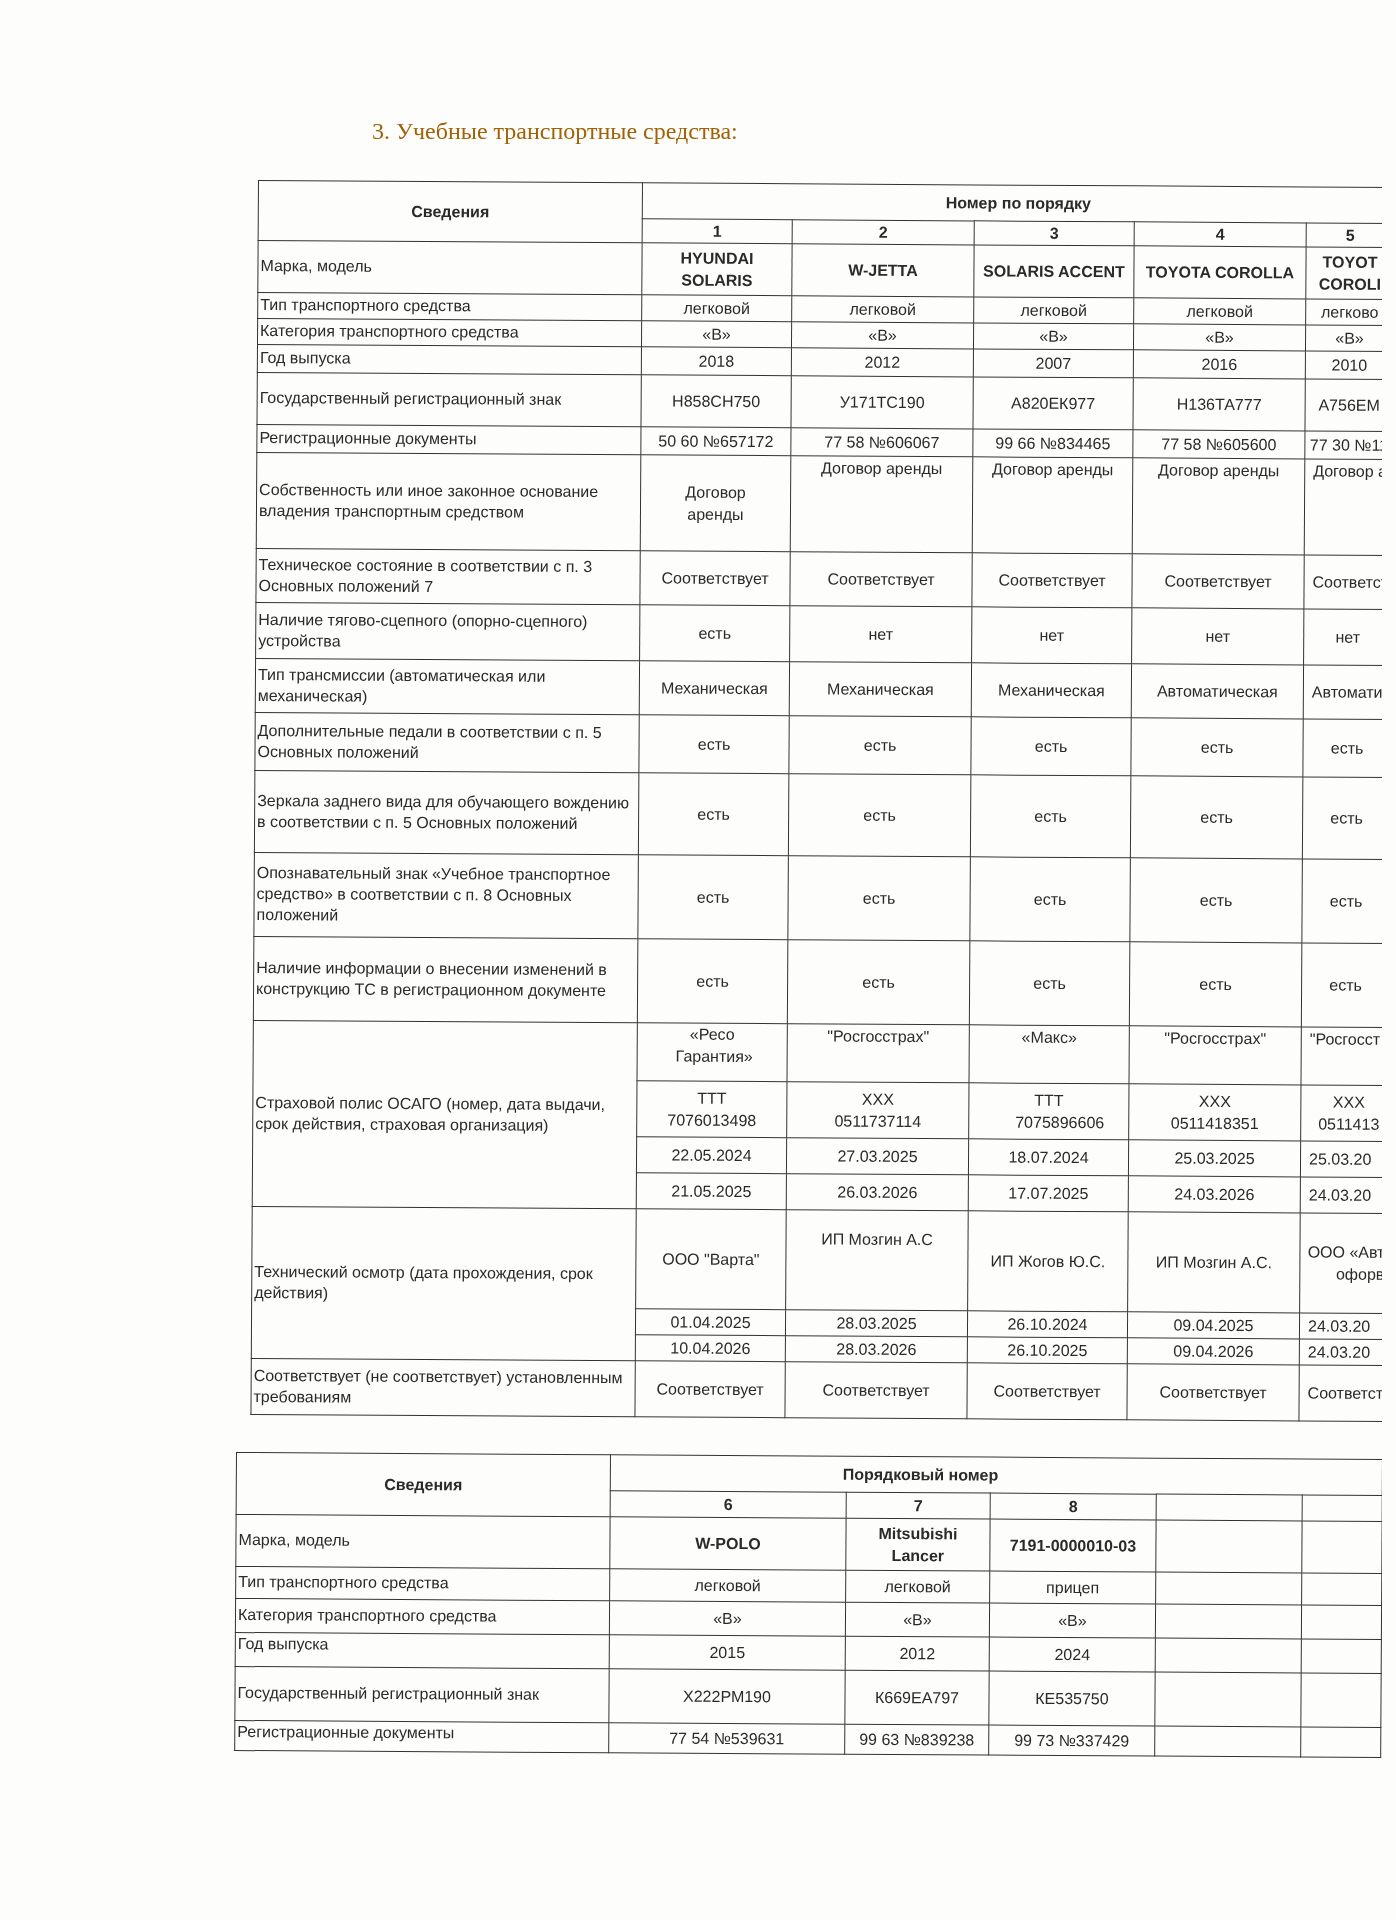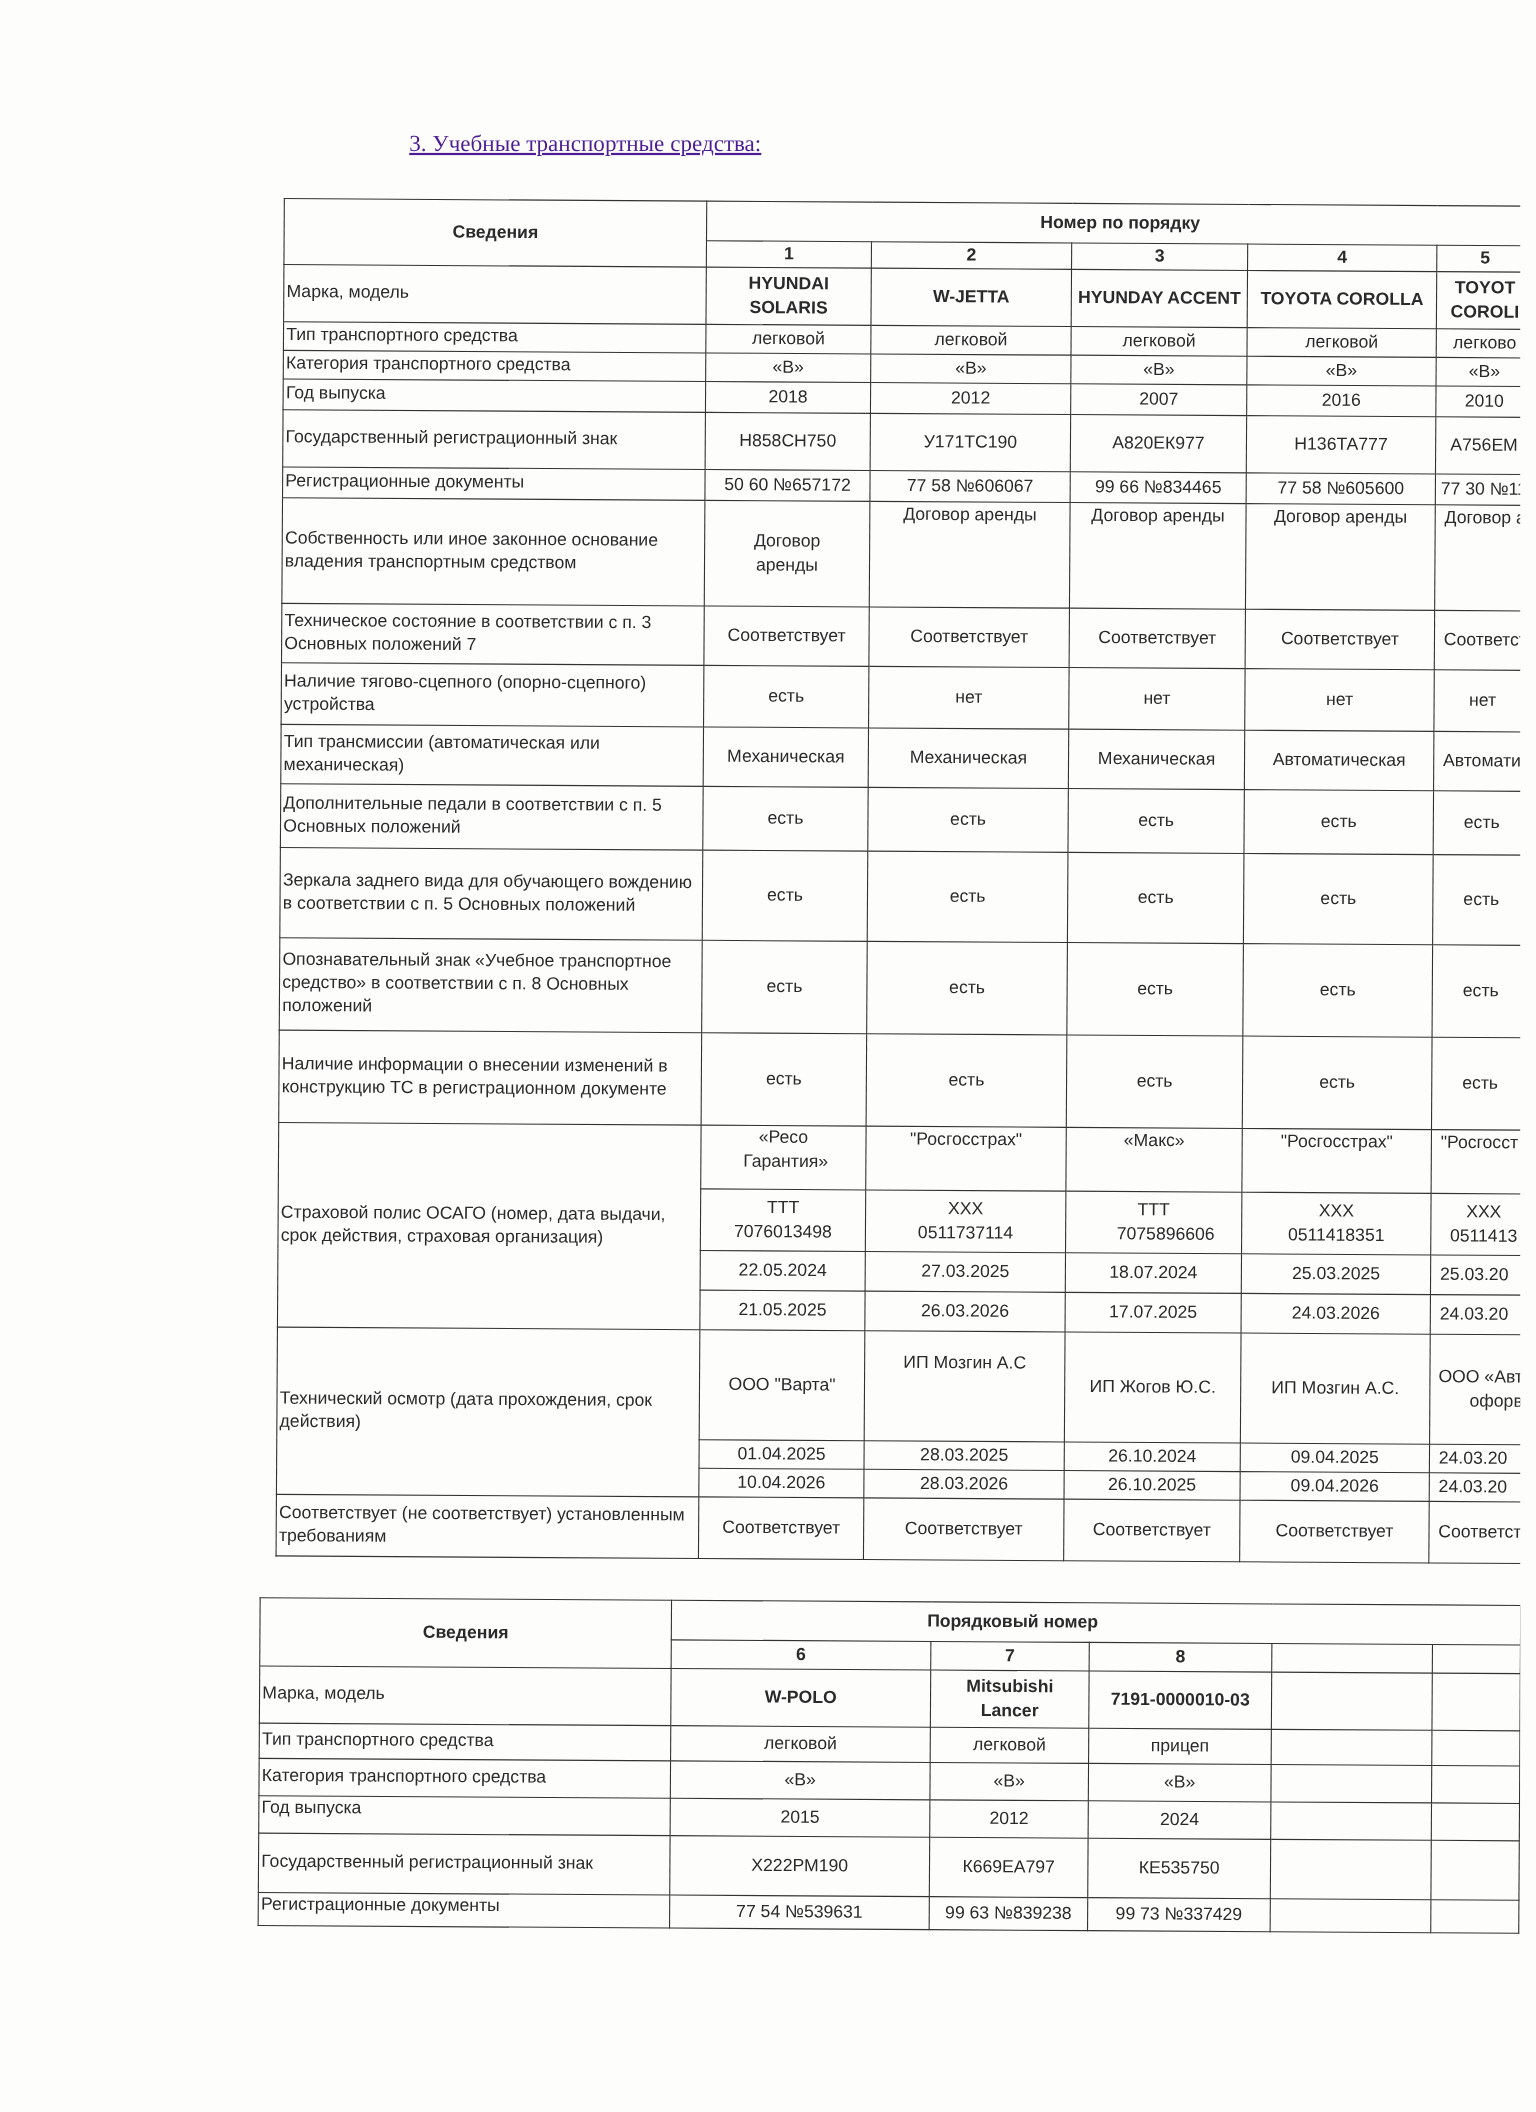--- a/index.html
+++ b/index.html
@@ -2,21 +2,21 @@
 <html><head>
 <meta charset="utf-8">
 <style>
   html, body { margin: 0; padding: 0; }
   body {
     width: 1396px; height: 1920px; background: #fdfdfb; position: relative; overflow: hidden;
     font-family: "Liberation Sans", "DejaVu Sans", sans-serif; color: #2a2a2a;
   }
   .page-title {
     position: absolute; left: 372px; top: 118px;
-    font-family: "Liberation Serif", "DejaVu Serif", serif; font-size: 21px; color: #4c1d95; text-decoration: underline;
+    font-family: "Liberation Serif", "DejaVu Serif", serif; font-size: 24px; color: #a16207;
   }
   table { border-collapse: collapse; table-layout: fixed; position: absolute; font-size: 16px; }
   td, th { border: 1.6px solid #333; padding: 1px 3px; vertical-align: middle; overflow: hidden; white-space: nowrap; }
   th { font-weight: bold; text-align: center; }
   td.lbl { text-align: left; white-space: normal; line-height: 1.3; padding-left: 2px; }
   td.v { text-align: center; white-space: normal; line-height: 1.35; }
   td.bold { font-weight: bold; }
   td.top { vertical-align: top; }
   td.clip { text-align: left; padding-left: 8px; white-space: nowrap; }
   .t1 { left: 258px; top: 180px; width: 1136px; transform: rotate(0.35deg); transform-origin: left top; }
@@ -46,21 +46,21 @@
     <th>1</th>
     <th>2</th>
     <th>3</th>
     <th>4</th>
     <th>5</th>
   </tr>
   <tr style="height:52px">
     <td class="lbl">Марка, модель</td>
     <td class="v bold">HYUNDAI SOLARIS</td>
     <td class="v bold">W-JETTA</td>
-    <td class="v bold">HYUNDAY ACCENT</td>
+    <td class="v bold">SOLARIS ACCENT</td>
     <td class="v bold">TOYOTA COROLLA</td>
     <td class="v bold">TOYOT COROLI</td>
   </tr>
   <tr style="height:26px">
     <td class="lbl">Тип транспортного средства</td>
     <td class="v">легковой</td>
     <td class="v">легковой</td>
     <td class="v">легковой</td>
     <td class="v">легковой</td>
     <td class="v">легково</td>

